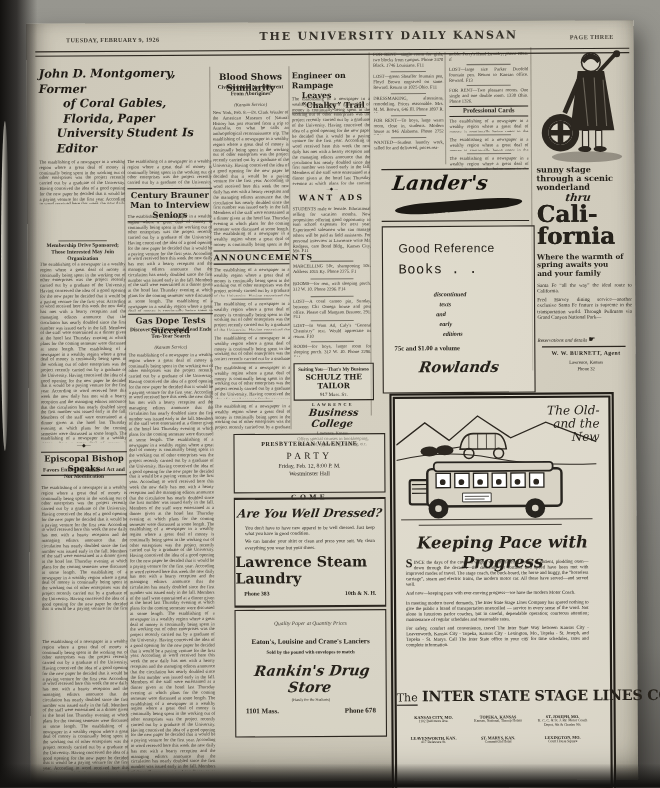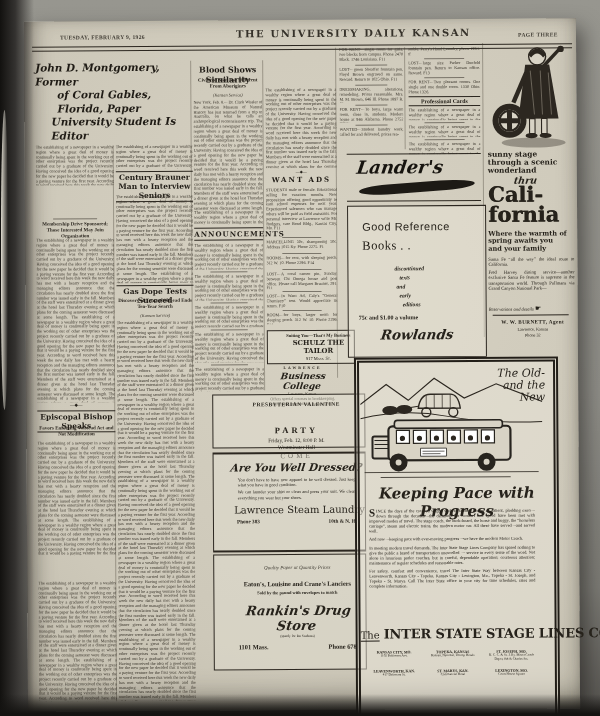--- a/index.html
+++ b/index.html
@@ -20,21 +20,21 @@
                inset -8px 0 18px -12px rgba(40,36,30,.35),
                inset 0 -20px 30px -14px rgba(28,25,20,.7),
                6px 10px 20px rgba(15,14,12,.5);
     color:#26221b;}
   .greek{font:4.2px/4.8px "Liberation Serif",serif;text-align:justify;color:#3a352c;overflow:hidden;}
   .vrule{position:absolute;width:1px;background:rgba(55,48,38,.35);}
   .sep{height:1px;background:rgba(50,44,36,.55);margin:2px 16px;}
   .h-story{font-family:"DejaVu Serif",serif;font-weight:bold;color:#211d17;text-align:center;}
   .subhead{font-weight:bold;font-size:5px;line-height:6px;text-align:center;color:#2a251e;}
   .credit{font-style:italic;font-size:4.3px;text-align:center;color:#3a352c;}
-  .adbox{position:absolute;border:1.2px solid #2c2720;background:rgba(232,228,216,.38);padding-left:15px;}
+  .adbox{position:absolute;border:1.2px solid #2c2720;background:rgba(232,228,216,.38);}
   .script{font-family:"DejaVu Serif",serif;font-style:italic;font-weight:bold;transform:skewX(-8deg);}
   .dropcap::first-letter{font-size:11px;font-weight:bold;float:left;line-height:8px;margin-right:1px;}
 </style>
 </head>
 <body>
 
 <div id="photo">
   <div id="page">
 
     <div class="abs" style="left:36px;top:13px;font-size:5.6px;font-weight:bold;letter-spacing:.3px;opacity:.85">TUESDAY, FEBRUARY 9, 1926</div>
@@ -82,20 +82,24 @@
       <div class="sep"></div>
       <div class="greek" style="height:26px">The establishing of a newspaper in a wealthy region where a great deal of money is continually being spent in the working out of other enterprises was the project recently carried out by a graduate of the University. Having conceived the idea of a good opening for the new paper he decided that it would be a paying venture for the first year. According to word received here this week the new daily has met with a hearty reception and the managing editors announce that the circulation has nearly doubled since the first number was issued early in the fall. Members of the staff were entertained at a dinner given at the hotel last Thursday evening at which plans for the coming semester were discussed at some length. </div>
       <div class="sep"></div>
       <div class="greek" style="height:22px">The establishing of a newspaper in a wealthy region where a great deal of money is continually being spent in the working out of other enterprises was the project recently carried out by a graduate of the University. Having conceived the idea of a good opening for the new paper he decided that it would be a paying venture for the first year. According to word received here this week the new daily has met with a hearty reception and the managing editors announce that the circulation has nearly doubled since the first number was issued early in the fall. Members of the staff were entertained at a dinner given at the hotel last Thursday evening at which plans for the coming semester were discussed at some length. </div>
       <div class="sep"></div>
       <div class="greek" style="height:30px">The establishing of a newspaper in a wealthy region where a great deal of money is continually being spent in the working out of other enterprises was the project recently carried out by a graduate of the University. Having conceived the idea of a good opening for the new paper he decided that it would be a paying venture for the first year. According to word received here this week the new daily has met with a hearty reception and the managing editors announce that the circulation has nearly doubled since the first number was issued early in the fall. Members of the staff were entertained at a dinner given at the hotel last Thursday evening at which plans for the coming semester were discussed at some length. </div>
       <div class="sep"></div>
       <div class="greek" style="height:24px">The establishing of a newspaper in a wealthy region where a great deal of money is continually being spent in the working out of other enterprises was the project recently carried out by a graduate of the University. Having conceived the idea of a good opening for the new paper he decided that it would be a paying venture for the first year. According to word received here this week the new daily has met with a hearty reception and the managing editors announce that the circulation has nearly doubled since the first number was issued early in the fall. Members of the staff were entertained at a dinner given at the hotel last Thursday evening at which plans for the coming semester were discussed at some length. </div>
     </div>
 
+    <div class="abs" style="left:241px;top:44px;width:71px;font-family:'DejaVu Serif',serif;font-weight:bold;font-size:7.2px;line-height:9px;border-bottom:1px solid #2c2720;padding-bottom:2px">
+      <div>Engineer on Rampage</div>
+      <div style="margin-left:9px">Leaves “Chalky” Trail</div>
+    </div>
     <div class="abs greek" style="left:241px;top:68px;width:71px;height:80px">The establishing of a newspaper in a wealthy region where a great deal of money is continually being spent in the working out of other enterprises was the project recently carried out by a graduate of the University. Having conceived the idea of a good opening for the new paper he decided that it would be a paying venture for the first year. According to word received here this week the new daily has met with a hearty reception and the managing editors announce that the circulation has nearly doubled since the first number was issued early in the fall. Members of the staff were entertained at a dinner given at the hotel last Thursday evening at which plans for the coming semester were discussed at some length. The establishing of a newspaper in a wealthy region where a great deal of money is continually being spent in the working out of other enterprises was the project recently carried out by a graduate of the University. Having conceived the idea of a good opening for the new paper he decided that it would be a paying venture for the first year. According to word received here this week the new daily has met with a hearty reception and the managing editors announce that the circulation has nearly doubled since the first number was issued early in the fall. Members of the staff were entertained at a dinner given at the hotel last Thursday evening at which plans for the coming semester were discussed at some length. </div>
     <div class="abs" style="left:241px;top:149px;width:71px;text-align:center;font-size:4px">—◆—</div>
     <div class="abs h-story" style="left:241px;top:155px;width:71px;font-size:7px;letter-spacing:2px">WANT ADS</div>
     <div class="abs" style="left:241px;top:168px;width:71px;height:140px;overflow:hidden">
       <div class="greek" style="height:47px">STUDENTS male or female. Educational selling for vacation months. New proposition offering good opportunity to earn school expenses for next year. Experienced salesmen who can manage others will be paid as field assistants. For personal interview at Lawrence write Mr. Rodgers, care Bond Bldg., Kansas City, Mo.  F11</div>
       <div class="sep"></div>
       <div class="greek" style="height:11px">MARCELLING 50c, shampooing 50c. Address 1015 Ky. Phone 2275.  F1</div>
       <div class="sep"></div>
       <div class="greek" style="height:11px">ROOMS—for rent, with sleeping porch. 312 W. 10. Phone 2296.  F14</div>
       <div class="sep"></div>
@@ -112,31 +116,31 @@
     </div>
     <div class="abs" style="left:241px;top:346px;width:71px;text-align:center">
       <div style="font-size:3.8px;font-weight:bold;letter-spacing:2px">LAWRENCE</div>
       <div class="script" style="font-size:9px;margin-top:1px">Business College</div>
       <div style="font-size:3.8px;margin-top:1px">Lawrence, Kansas.</div>
       <div class="greek" style="height:10px;margin-top:1px;text-align:center">Offers special courses in bookkeeping, shorthand, typewriting, banking, etc.</div>
     </div>
 
     <div class="adbox" style="left:186px;top:374px;width:136px;height:52px;text-align:center">
       <div style="font-size:5.5px;font-weight:bold;margin-top:6px;letter-spacing:.5px">PRESBYTERIAN VALENTINE</div>
-      <div style="font-size:8.5px;font-weight:bold;letter-spacing:3px;margin-top:18px">PARTY</div>
+      <div style="font-size:8.5px;font-weight:normal;letter-spacing:3px;margin-top:2px">PARTY</div>
       <div style="font-size:5.3px;margin-top:2px">Friday, Feb. 12, 8:00 P. M.</div>
       <div style="font-size:5.3px;margin-top:1px">Westminster Hall</div>
-      <div style="font-size:7px;font-weight:normal;letter-spacing:3px;margin-top:2px">COME</div>
+      <div style="font-size:7px;font-weight:bold;letter-spacing:3px;margin-top:14px">COME</div>
     </div>
 
     <div class="adbox" style="left:186px;top:432px;width:136px;height:96px;border-top-width:2.5px;border-bottom-width:2.5px">
       <div class="script" style="font-size:10.5px;text-align:center;margin-top:7px">Are You Well Dressed?</div>
       <div style="font-size:4.4px;line-height:5.2px;text-align:justify;margin:4px 9px 0">You don't have to have new apparel to be well dressed. Just keep what you have in good condition.</div>
       <div style="font-size:4.4px;line-height:5.2px;text-align:justify;margin:2px 9px 0">We can launder your shirt or clean and press your suit. We clean everything you wear but your shoes.</div>
-      <div style="font-family:'DejaVu Serif',serif;font-size:10px;font-weight:normal;text-align:right;margin-top:4px">Lawrence Steam Laundry</div>
+      <div style="font-family:'DejaVu Serif',serif;font-size:13px;font-weight:bold;text-align:left;margin-top:4px">Lawrence Steam Laundry</div>
       <div style="display:flex;justify-content:space-between;margin:3px 8px 0;font-size:5.2px;font-weight:bold">
         <span>Phone 383</span>
         <span>10th &amp; N. H.</span>
       </div>
     </div>
 
     <div class="adbox" style="left:186px;top:534px;width:136px;height:114px">
       <div style="font-style:italic;font-size:5px;text-align:center;margin-top:10px;opacity:.85">Quality Paper at Quantity Prices</div>
       <div style="font-size:6.4px;font-weight:bold;text-align:center;margin-top:10px">Eaton's, Louisine and Crane's Lanciers</div>
       <div style="font-size:4.4px;font-weight:bold;text-align:center;margin-top:3px">Sold by the pound with envelopes to match</div>
@@ -175,21 +179,21 @@
 
     <div class="abs" style="left:322px;top:134px;width:134px;height:46px;border-top:1.5px solid #2c2720;border-bottom:1.5px solid #2c2720">
       <div class="script" style="position:absolute;left:10px;top:2px;font-size:18px;color:#17140f">Lander's</div>
       <div style="position:absolute;left:12px;top:28px;width:116px;height:10px;background:#1d1a15;transform:rotate(-4deg);border-radius:50% 60% 50% 60% / 100% 100% 100% 100%;text-align:center">
         <span style="color:#d8d3c5;font-size:4px;letter-spacing:1.6px;line-height:10px;font-family:'DejaVu Sans',sans-serif">QUALITY · JEWELRY</span>
       </div>
     </div>
 
     <div class="abs" style="left:322px;top:186px;width:137px;height:150px;border:1.5px solid #2c2720;background:rgba(234,230,218,.45)">
       <div style="position:absolute;left:14px;top:14px;font-size:11px;font-family:Liberation Sans, sans-serif;letter-spacing:.5px">Good Reference</div>
-      <div style="position:absolute;left:14px;top:32px;font-size:12.5px;font-family:Liberation Serif, serif;letter-spacing:.5px">Books . .</div>
+      <div style="position:absolute;left:14px;top:32px;font-size:12.5px;font-family:Liberation Mono, monospace;letter-spacing:.5px">Books . .</div>
       <div style="position:absolute;left:46px;top:58px;font-style:italic;font-weight:bold;font-size:5.6px;line-height:9px">
         <div>discontinued</div>
         <div style="margin-left:5px">texts</div>
         <div style="margin-left:2px">and</div>
         <div style="margin-left:5px">early</div>
         <div style="margin-left:8px">editions</div>
       </div>
       <div style="position:absolute;left:10px;top:108px;font-size:6px;font-weight:bold">75c and $1.00 a volume</div>
       <div class="script" style="position:absolute;left:0;top:120px;width:137px;text-align:center;font-size:13.5px">Rowlands</div>
     </div>

